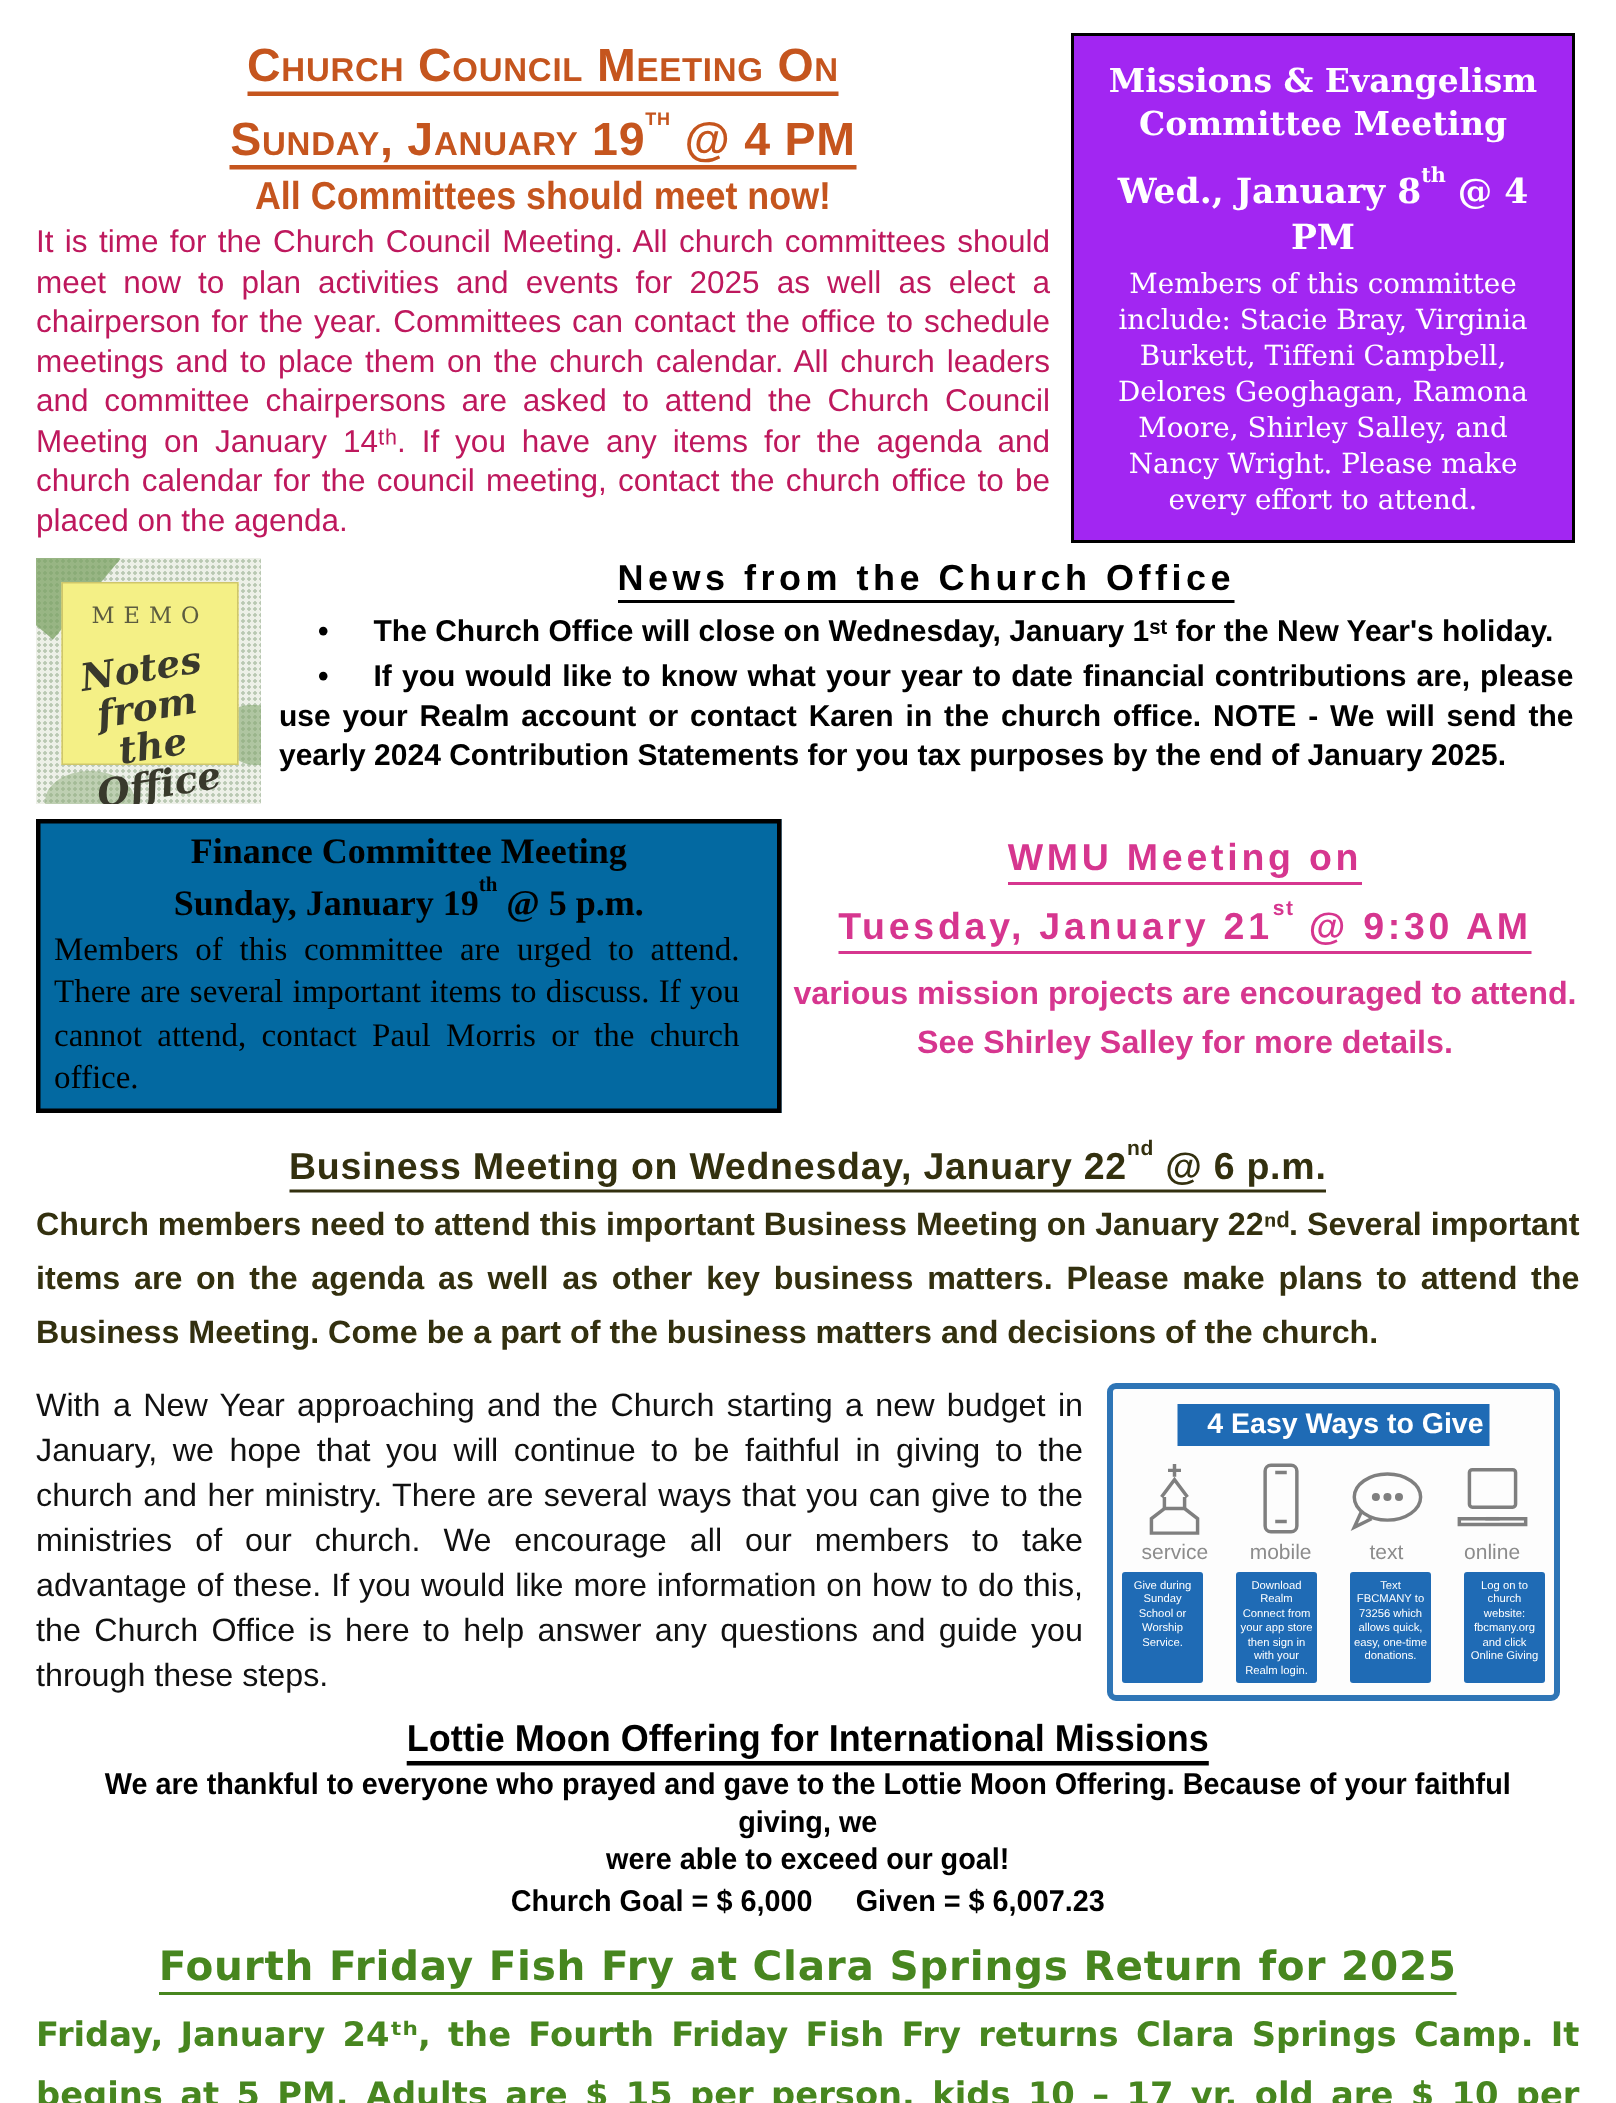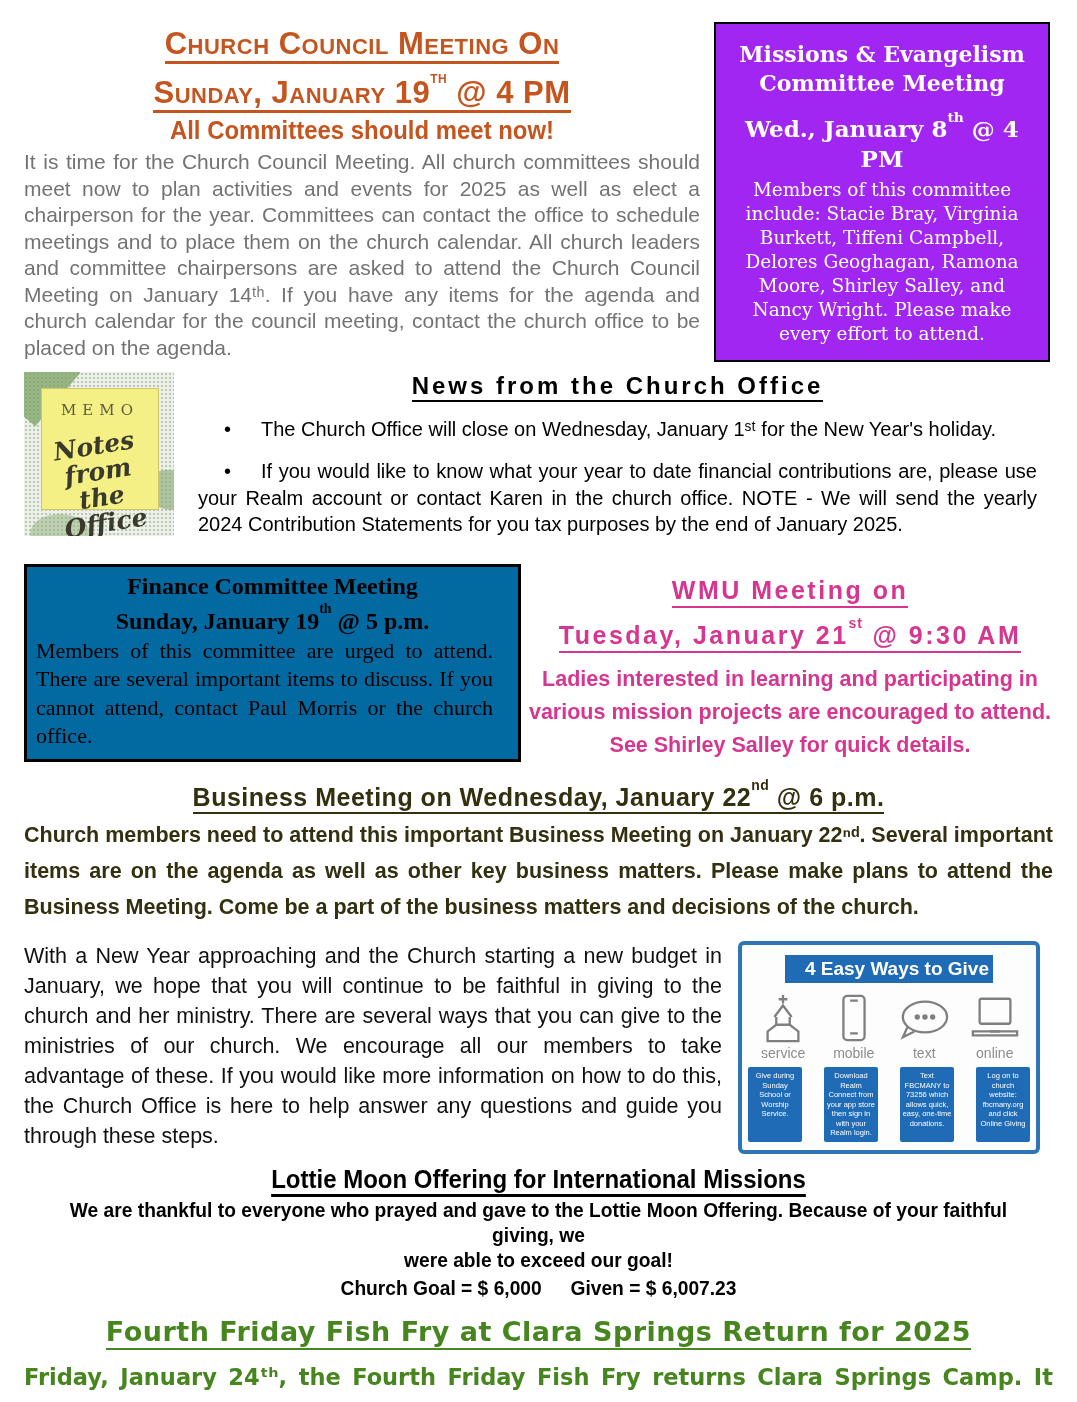--- a/index.html
+++ b/index.html
@@ -12,21 +12,21 @@
 
   
   .top-row{display:flex;gap:14px;align-items:flex-start;}
   .council{width:676px;}
   .c-title{text-align:center;color:#C5551E;font-weight:bold;font-variant:small-caps;
            font-size:31px;line-height:43px;letter-spacing:.5px;}
   .c-title .u{border-bottom:3px solid #C5551E;padding-bottom:0px;}
   .c-title sup{font-size:56%;position:relative;top:-.5em;}
   .c-sub{text-align:center;color:#C5551E;font-weight:bold;font-size:26px;line-height:32px;
          transform:scaleX(.92);transform-origin:center;}
-  .c-body{color:#737373;font-size:21px;line-height:26.5px;text-align:justify;margin:3px 0 0 0;}
+  .c-body{color:#be185d;font-size:21px;line-height:26.5px;text-align:justify;margin:3px 0 0 0;}
 
   .missions{width:336px;background:#A226F2;border:2px solid #000;box-sizing:border-box;
             color:#fff;text-align:center;font-family:"DejaVu Serif","Liberation Serif",serif;
             padding:16px 10px 14px 10px;}
   .m-title{font-weight:bold;font-size:22px;line-height:29px;}
   .m-date{font-weight:bold;font-size:23px;line-height:30px;margin-top:10px;}
   .m-date sup{font-size:60%;position:relative;top:-.45em;}
   .m-body{font-size:18.5px;line-height:24px;margin:4px 0 0 0;}
 
   
@@ -42,21 +42,21 @@
              border:1px solid #cfc66a;}
   .memo-label{text-align:center;font-family:"DejaVu Serif",serif;font-size:15px;letter-spacing:6px;
               color:#5c5c40;margin-top:12px;}
   .memo-script{font-family:"DejaVu Serif",serif;font-style:italic;font-weight:bold;font-size:25px;
                color:#39392c;text-align:center;line-height:26px;transform:rotate(-9deg);
                margin-top:14px;padding:0 4px;}
   .news-content{flex:1;padding-left:8px;}
   .news-title{text-align:center;font-weight:bold;font-size:24px;color:#000;margin-top:0px;}
   .news-title .u{border-bottom:2.5px solid #000;padding-bottom:1px;letter-spacing:3px;}
   .bullets{margin-top:8px;}
-  .bullet-item{font-size:20px;line-height:26.5px;text-align:justify;color:#000;margin:16px;text-indent:26px;}
+  .bullet-item{font-size:20px;line-height:26.5px;text-align:justify;color:#000;margin:4px;text-indent:26px;font-weight:bold;}
   .bullet-item .bullet-glyph{display:inline;}
   .bullet-item .gap{display:inline-block;width:30px;}
 
   
   .fin-row{display:flex;margin-top:10px;gap:6px;}
   .finance{width:497px;flex:0 0 497px;box-sizing:border-box;background:#0369a1;border:3px solid #000;
            font-family:"Liberation Serif","DejaVu Serif",serif;color:#000;padding:4px 9px 6px 9px;}
   .f-title{text-align:center;font-weight:bold;font-size:24px;line-height:30px;}
   .f-title sup{font-size:58%;position:relative;top:-.45em;}
   .f-body{font-size:22px;line-height:28.5px;text-align:justify;margin:1px 16px 0 0;}
@@ -145,23 +145,22 @@
   <section class="fin-row pad">
     <div class="finance">
       <div class="f-title">Finance Committee Meeting</div>
       <div class="f-title"><span>Sunday, January 19</span><sup>th</sup><span> @ 5 p.m.</span></div>
       <p class="f-body">Members of this committee are urged to attend.  There are several important items to discuss.  If you cannot attend, contact Paul Morris or the church office.</p>
     </div>
     <div class="wmu">
       <div class="w-title"><span class="u">WMU Meeting on</span></div>
       <div class="w-title"><span class="u"><span>Tuesday, January 21</span><sup>st</sup><span> @ 9:30 AM</span></span></div>
       <div class="w-body">
-        <div>Ladies interested in learning and participating in</div>
         <div>various mission projects are encouraged to attend.</div>
-        <div>See Shirley Salley for quick details.</div>
+        <div>See Shirley Salley for more details.</div>
       </div>
     </div>
   </section>
 
   <section class="business pad">
     <div class="b-title"><span class="u"><span>Business Meeting on Wednesday, January 22</span><sup>nd</sup><span> @ 6 p.m.</span></span></div>
     <p class="b-body">Church members need to attend this important Business Meeting on January 22ⁿᵈ.  Several important items are on the agenda as well as other key business matters. Please make plans to attend the Business Meeting.  Come be a part of the business matters and decisions of the church.</p>
   </section>
 
   <section class="give-row pad">

